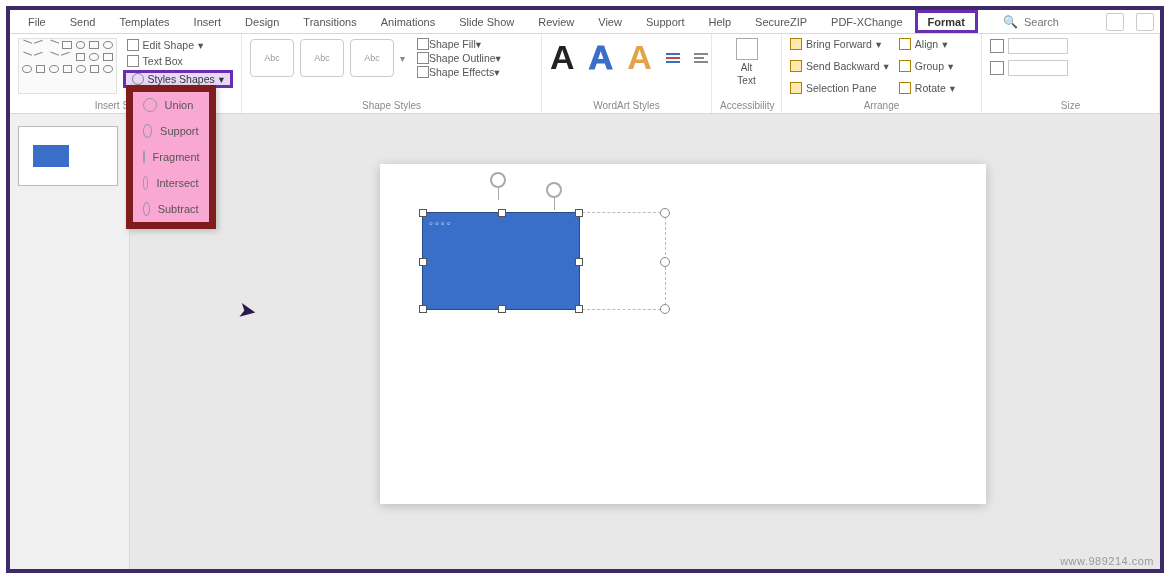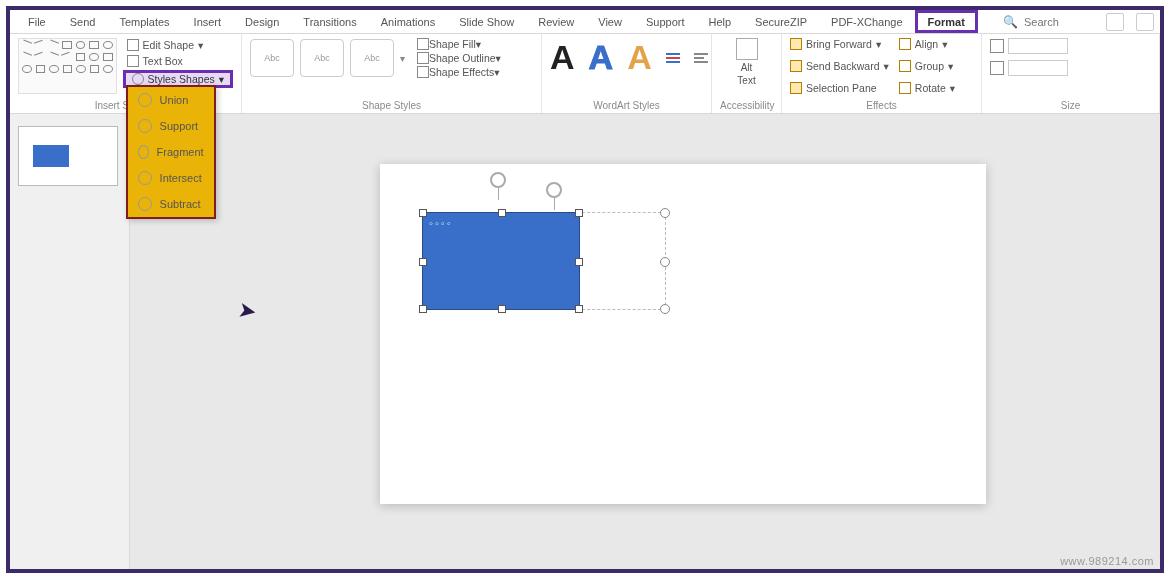--- a/index.html
+++ b/index.html
@@ -19,21 +19,21 @@
   .shape-gallery { width: 112px; height: 56px; border: 1px solid #e0e0e0; background: #fafafa; position: relative; overflow: hidden; }
   .shape-row { display: flex; gap: 4px; padding: 2px 3px; }
   .mini { width: 10px; height: 8px; border: 1px solid #888; }
   .mini.line { border: none; border-top: 1px solid #888; transform: rotate(20deg); }
   .mini.diag { border: none; border-top: 1px solid #888; transform: rotate(-20deg); }
   .mini.circ { border-radius: 50%; }
   .shape-buttons { display: flex; flex-direction: column; gap: 2px; }
   .small-btn { display: flex; align-items: center; gap: 4px; font-size: 10.5px; color: #555; padding: 1px 4px; cursor: pointer; white-space: nowrap; }
   .small-btn .ico { width: 12px; height: 12px; border: 1px solid #888; display: inline-block; }
   .merge-btn { border: 3px solid #6a2fb0; background: #e8daf6; font-size: 10.5px; color: #333; padding: 0 6px; display: flex; align-items: center; gap: 4px; }
-  .dropdown { position: absolute; top: 100%; left: 0; width: 90px; background: #eab308; border: 2px solid #7f1d1d; box-shadow: 2px 2px 6px rgba(0,0,0,.2); z-index: 50; }
+  .dropdown { position: absolute; top: 100%; left: 0; width: 90px; background: #f9a8d4; border: 7px solid #7f1d1d; box-shadow: 2px 2px 6px rgba(0,0,0,.2); z-index: 50; }
   .dropdown-item { display: flex; align-items: center; gap: 8px; padding: 6px 10px; font-size: 11px; color: #555; cursor: pointer; }
   .dd-icon { width: 14px; height: 14px; border: 1px solid #999; border-radius: 50%; position: relative; }
   .styles-body { display: flex; align-items: center; gap: 6px; }
   .style-swatch { width: 44px; height: 38px; border: 1px solid #ccc; border-radius: 4px; background: #fff; display: flex; align-items: center; justify-content: center; font-size: 9px; color: #999; }
   .fill-opts { display: flex; flex-direction: column; gap: 2px; margin-left: 6px; }
   .fill-opt { display: flex; align-items: center; font-size: 10.5px; color: #555; cursor: pointer; white-space: nowrap; }
   .fill-ico { width: 12px; height: 12px; border: 1px solid #888; display: inline-block; }
   .ws-body { display: flex; align-items: center; gap: 14px; }
   .wa-letter { font-size: 34px; font-weight: 700; }
   .wa1 { color: #222; }
@@ -255,21 +255,21 @@
               <span>Group</span>
               <span>▾</span>
             </div>
           <div class="arr-btn">
               <span class="arr-ico" style="background:#fff"></span>
               <span>Rotate</span>
               <span>▾</span>
             </div>
         </div>
       </div>
-      <div class="group-label">Effects</div>
+      <div class="group-label">Arrange</div>
     </div>
 
     <div class="group" style="flex:1">
       <div class="size-body">
         <div class="size-row">
             <span class="size-ico"></span>
             <input class="size-input" style="">
           </div>
         <div class="size-row">
             <span class="size-ico"></span>

